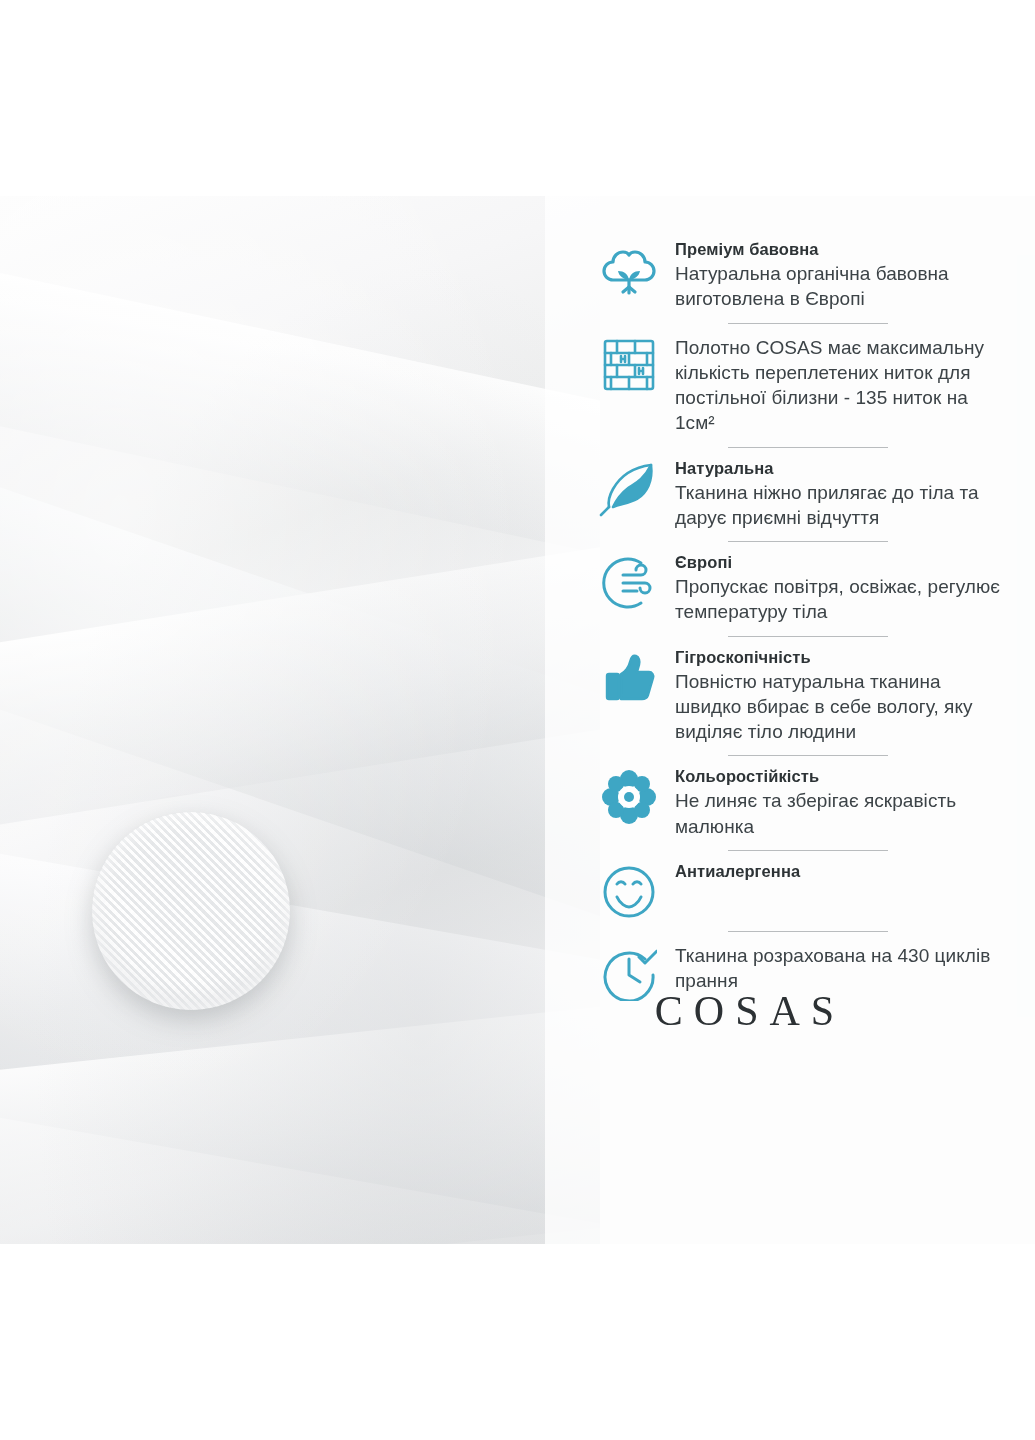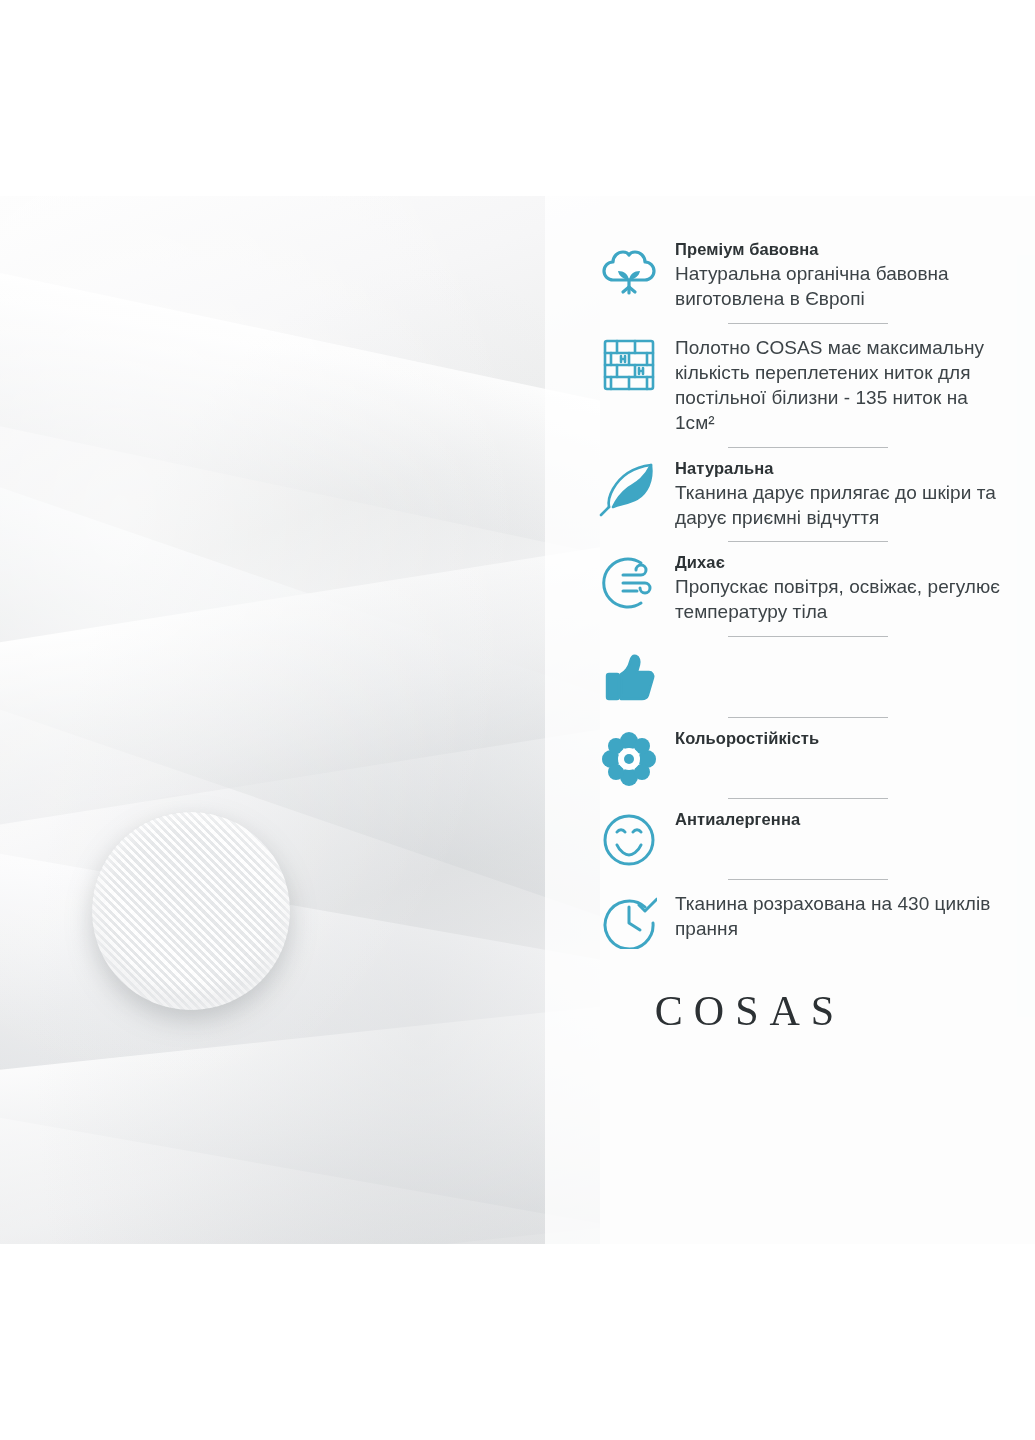--- a/index.html
+++ b/index.html
@@ -223,51 +223,55 @@
           <svg width="60" height="56" viewBox="0 0 60 56">
             <g fill="none" stroke="#3ea6c4" stroke-width="2.6" stroke-linecap="round" stroke-linejoin="round">
               <path d="M52 4C36 6 22 14 14 28c-4 7-5 13-4 18" fill="none"></path>
               <path d="M52 4c2 16-4 28-14 34-7 4-16 5-24 8 0 0 6-12 14-18 7-5 16-8 24-24z" fill="#3ea6c4" stroke="#3ea6c4"></path>
               <path d="M10 46L2 54"></path>
             </g>
           </svg>
         </div>
         <div class="feat-text">
           <p class="feat-title">Натуральна</p>
-          <p class="feat-desc">Тканина дарує прилягає до шкіри та дарує приємні відчуття</p>
+          <p class="feat-desc">Тканина ніжно прилягає до тіла та дарує приємні відчуття</p>
         </div>
       </div>
       <div class="divider"></div>
 
       <div class="feature">
         <div class="icon-wrap">
           <svg width="56" height="56" viewBox="0 0 56 56">
             <g fill="none" stroke="#3ea6c4" stroke-width="3" stroke-linecap="round" stroke-linejoin="round">
               <path d="M40 8A24 24 0 1 0 40 48"></path>
               <path d="M22 20h18a5 5 0 1 0-5-5"></path>
               <path d="M22 28h22a5 5 0 1 1-5 5"></path>
               <path d="M22 36h14"></path>
             </g>
           </svg>
         </div>
         <div class="feat-text">
-          <p class="feat-title">Дихає</p>
+          <p class="feat-title">Європі</p>
           <p class="feat-desc">Пропускає повітря, освіжає, регулює температуру тіла</p>
         </div>
       </div>
       <div class="divider"></div>
 
       <div class="feature">
         <div class="icon-wrap">
           <svg width="56" height="56" viewBox="0 0 56 56">
             <g fill="#3ea6c4" stroke="#3ea6c4" stroke-width="2.4" stroke-linejoin="round">
               <path d="M20 24c4-2 8-7 9-12 1-5 3-7 6-6 3 1 4 5 3 9l-2 7h12c3 0 5 3 4 6l-5 17c-1 3-3 4-6 4H20z"></path>
               <rect x="6" y="24" width="12" height="25" rx="2"></rect>
             </g>
           </svg>
+        </div>
+        <div class="feat-text">
+          <p class="feat-title">Гігроскопічність</p>
+          <p class="feat-desc">Повністю натуральна тканина швидко вбирає в себе вологу, яку виділяє тіло людини</p>
         </div>
       </div>
       <div class="divider"></div>
 
       <div class="feature">
         <div class="icon-wrap">
           <svg width="56" height="56" viewBox="0 0 56 56">
             <g fill="#3ea6c4">
               <circle cx="28" cy="10" r="9"></circle>
               <circle cx="28" cy="46" r="9"></circle>
@@ -277,20 +281,21 @@
               <circle cx="41" cy="15" r="8"></circle>
               <circle cx="15" cy="41" r="8"></circle>
               <circle cx="41" cy="41" r="8"></circle>
               <circle cx="28" cy="28" r="11" fill="#ffffff"></circle>
               <circle cx="28" cy="28" r="5"></circle>
             </g>
           </svg>
         </div>
         <div class="feat-text">
           <p class="feat-title">Кольоростійкість</p>
+          <p class="feat-desc">Не линяє та зберігає яскравість малюнка</p>
         </div>
       </div>
       <div class="divider"></div>
 
       <div class="feature">
         <div class="icon-wrap">
           <svg width="56" height="56" viewBox="0 0 56 56">
             <g fill="none" stroke="#3ea6c4" stroke-width="3" stroke-linecap="round" stroke-linejoin="round">
               <circle cx="28" cy="28" r="24"></circle>
               <path d="M16 20c2-3 6-3 8 0"></path>

